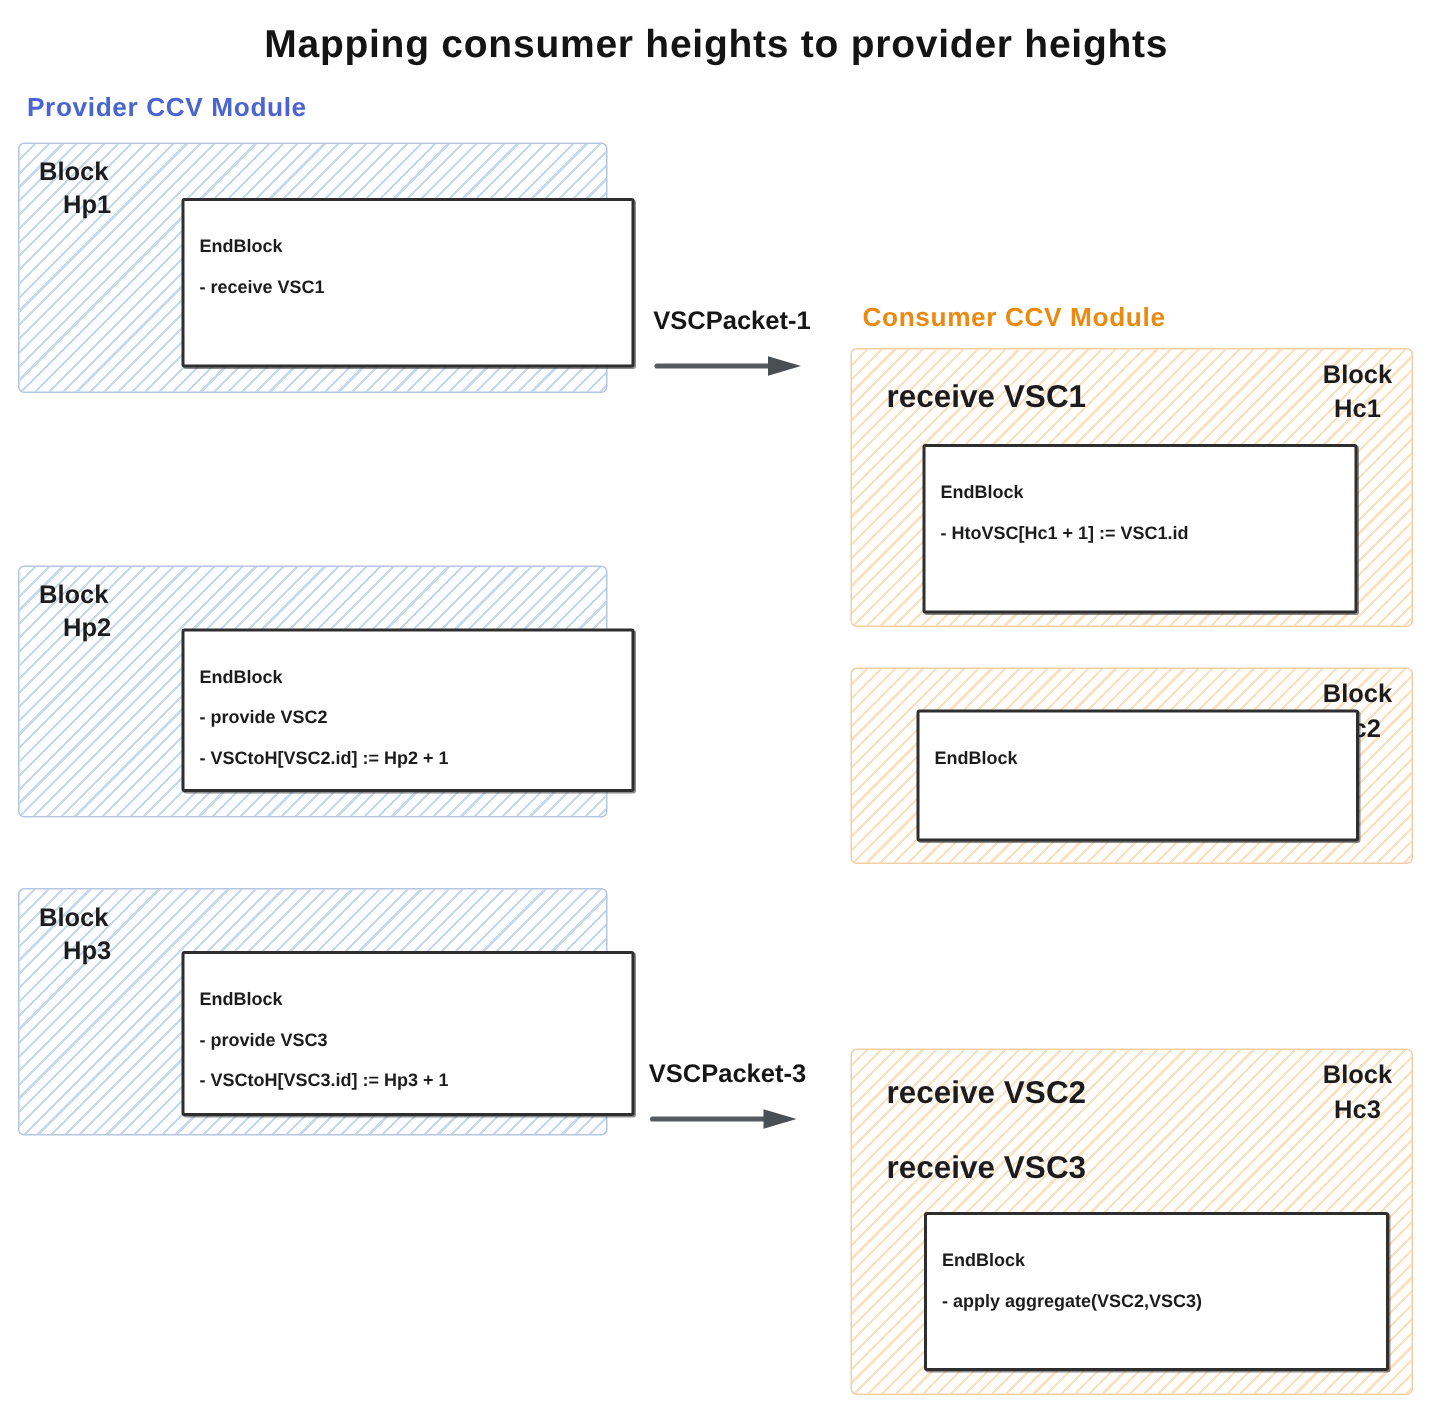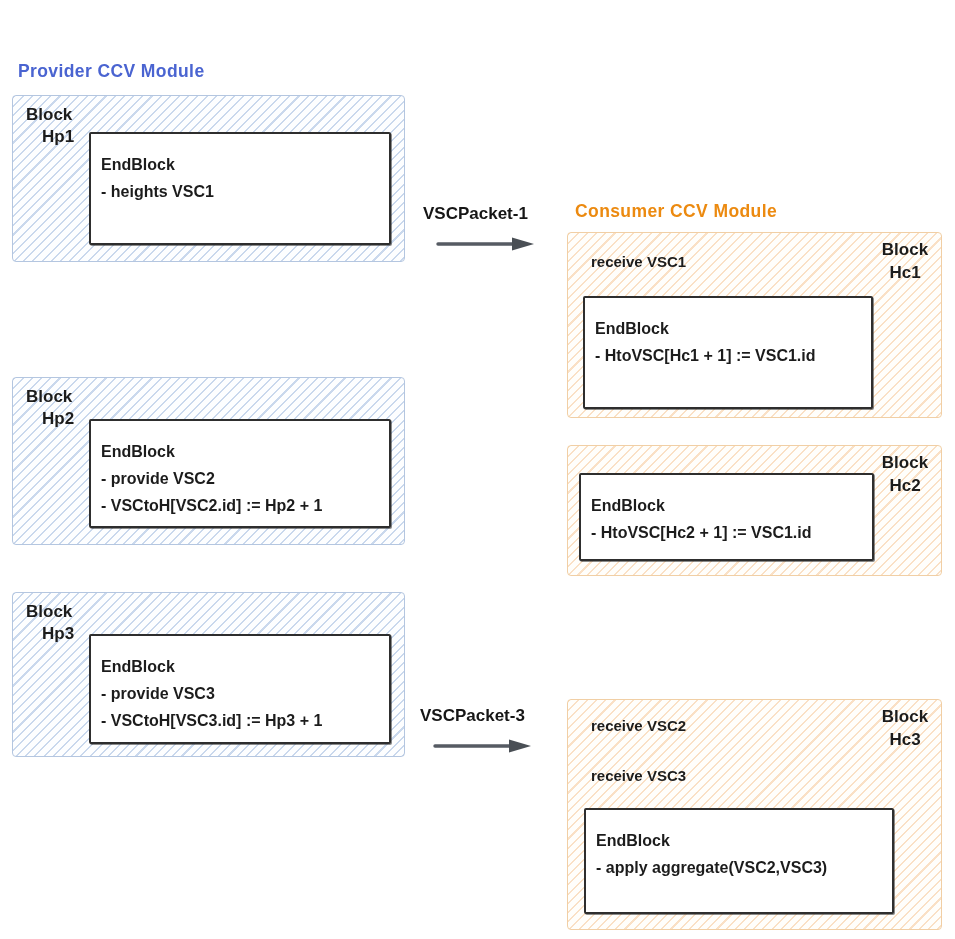--- a/index.html
+++ b/index.html
@@ -43,62 +43,63 @@
   .blockname{
     position:absolute;left:13px;top:8px;font-size:17px;font-weight:700;
     line-height:22px;white-space:nowrap;
   }
   .blockname .h{display:block;margin-left:16px;}
   .corner-name{
     position:absolute;right:8px;top:5px;width:56px;text-align:center;
     font-size:17px;font-weight:700;line-height:23px;
   }
   .receive-line{
-    position:absolute;left:23px;font-size:15px;font-weight:600;white-space:nowrap;
+    position:absolute;left:23px;font-size:21px;font-weight:600;white-space:nowrap;
   }
   
   .endbox{
     position:absolute;box-sizing:border-box;background:#ffffff;
     border:2px solid #2e2e2e;border-radius:2px;
     box-shadow:1px 1px 0 rgba(46,46,46,0.55);
     padding:17px 8px 0 10px;
-    font-size:16px;font-weight:600;line-height:27px;white-space:nowrap;
+    font-size:12px;font-weight:600;line-height:27px;white-space:nowrap;margin-left:32px;
   }
   #pblock1 .endbox{left:76px;top:36px;width:302px;height:113px;}
   #pblock2 .endbox{left:76px;top:41px;width:302px;height:109px;}
   #pblock3 .endbox{left:76px;top:41px;width:302px;height:110px;}
   #cblock1 .endbox{left:15px;top:63px;width:290px;height:113px;}
   #cblock2 .endbox{left:11px;top:27px;width:295px;height:88px;}
   #cblock3 .endbox{left:16px;top:108px;width:310px;height:106px;}
   .endbox div{white-space:nowrap;}
 
-  .packet{position:absolute;width:130px;}
+  .packet{position:absolute;width:130px;text-align:center;}
   .packet-label{font-size:17px;font-weight:700;white-space:nowrap;color:#161616;}
   #packet1{left:423px;top:204px;}
   #packet2{left:421px;top:490px;}
   #packet3{left:420px;top:706px;}
   .arrow-svg{display:block;margin-top:11px;margin-left:13px;}
 </style>
 </head>
 <body>
 
 <div class="canvas">
 
+  <div class="title">Mapping consumer heights to provider heights</div>
 
   <div class="module-label consumer">Consumer CCV Module</div>
   <div class="module-label provider">Provider CCV Module</div>
 
   <div class="pblock" id="pblock1">
     <div class="blockname">
       <span>Block</span>
       <span class="h">Hp1</span>
     </div>
     <div class="endbox">
       <div>EndBlock</div>
-      <div>- heights VSC1</div>
+      <div>- receive VSC1</div>
     </div>
   </div>
 
   <div class="pblock" id="pblock2">
     <div class="blockname">
       <span>Block</span>
       <span class="h">Hp2</span>
     </div>
     <div class="endbox">
       <div>EndBlock</div>
@@ -131,21 +132,20 @@
     </div>
   </div>
 
   <div class="cblock" id="cblock2">
     <div class="corner-name">
       <span>Block</span><br>
       <span>Hc2</span>
     </div>
     <div class="endbox">
       <div>EndBlock</div>
-      <div>- HtoVSC[Hc2 + 1] := VSC1.id</div>
     </div>
   </div>
 
   <div class="cblock" id="cblock3">
     <div class="corner-name">
       <span>Block</span><br>
       <span>Hc3</span>
     </div>
     <div class="receive-line" style="top:17px;">receive VSC2</div>
     <div class="receive-line" style="top:67px;">receive VSC3</div>

